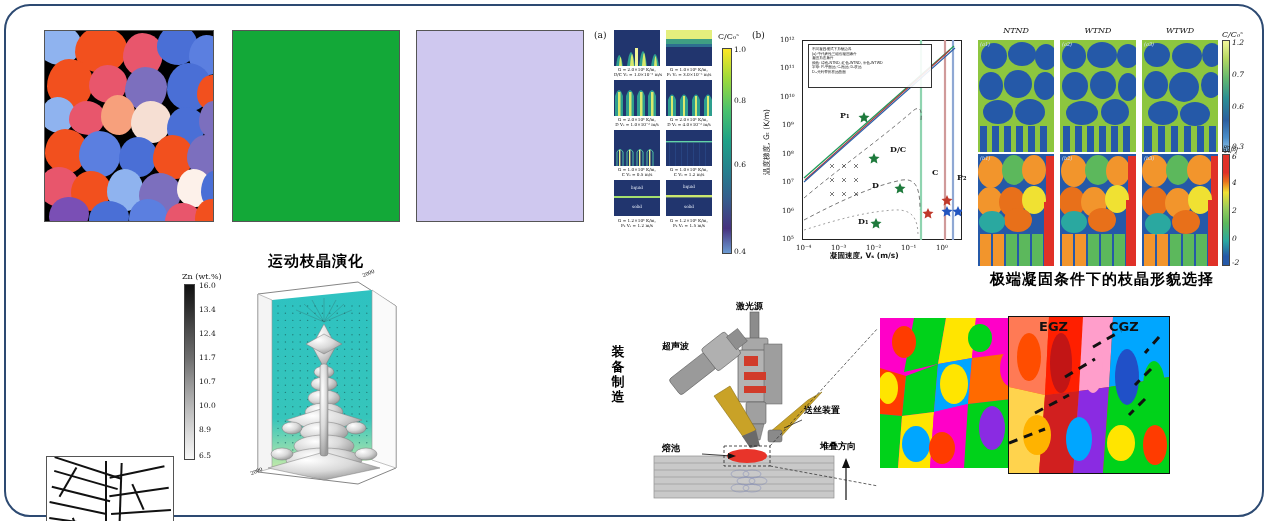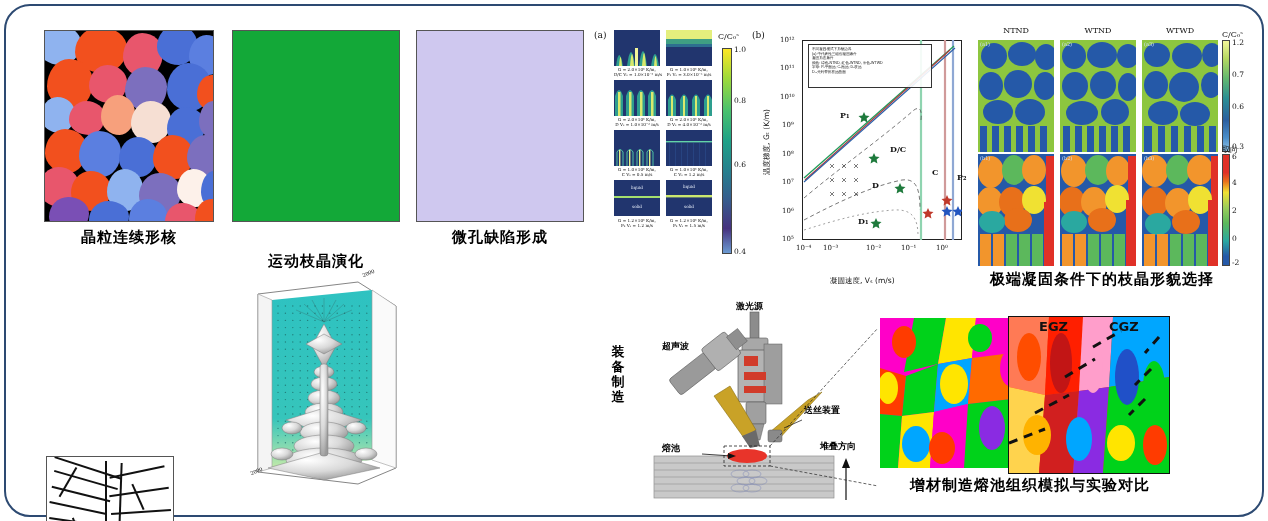--- a/index.html
+++ b/index.html
@@ -101,27 +101,25 @@
       <div class="blob" style="left:62px;top:138px;width:36px;height:42px;background:#8fb3ef;"></div>
       <div class="blob" style="left:94px;top:142px;width:42px;height:42px;background:#7c6fbe;"></div>
       <div class="blob" style="left:132px;top:138px;width:34px;height:38px;background:#fdf1ea;"></div>
       <div class="blob" style="left:156px;top:140px;width:28px;height:38px;background:#4a6fd6;"></div>
       <div class="blob" style="left:4px;top:166px;width:40px;height:36px;background:#7a4fb5;"></div>
       <div class="blob" style="left:44px;top:170px;width:40px;height:34px;background:#4a6fd6;"></div>
       <div class="blob" style="left:84px;top:168px;width:38px;height:36px;background:#5b7fe0;"></div>
       <div class="blob" style="left:120px;top:172px;width:36px;height:34px;background:#e8566c;"></div>
       <div class="blob" style="left:150px;top:168px;width:34px;height:36px;background:#f2501e;"></div>
     </div>
-    <div class="cap abs" style="left:20px;top:214px;width:170px;font-size:15px;">晶粒连续形核</div>
 
     <div class="tile greenfill abs" style="left:208px;top:16px;width:168px;height:192px;"></div>
     <div class="cap abs" style="left:206px;top:214px;width:172px;font-size:15px;margin-top:24px;">运动枝晶演化</div>
 
     <div class="tile lavfill abs" style="left:392px;top:16px;width:168px;height:192px;"></div>
-    <div class="cap abs" style="left:390px;top:214px;width:172px;font-size:15px;">微孔缺陷形成</div>
 
     <div class="tile linedraw abs" style="left:22px;top:250px;width:128px;height:225px;">
       <div class="ld" style="left:6px;top:10px;width:70px;height:1.5px;transform:rotate(18deg);"></div>
       <div class="ld" style="left:6px;top:22px;width:66px;height:1.5px;transform:rotate(16deg);"></div>
       <div class="ld" style="left:4px;top:36px;width:60px;height:1.5px;transform:rotate(14deg);"></div>
       <div class="ld" style="left:2px;top:50px;width:58px;height:1.5px;transform:rotate(12deg);"></div>
       <div class="ld" style="left:2px;top:64px;width:56px;height:1.5px;transform:rotate(8deg);"></div>
 
       <div class="ld" style="left:58px;top:4px;width:1.5px;height:216px;"></div>
       <div class="ld" style="left:70px;top:6px;width:1.5px;height:210px;transform:rotate(2deg);"></div>
@@ -129,20 +127,33 @@
       <div class="ld" style="left:62px;top:34px;width:60px;height:1.5px;transform:rotate(-8deg);"></div>
       <div class="ld" style="left:64px;top:54px;width:60px;height:1.5px;transform:rotate(-4deg);"></div>
 
       <div class="ld" style="left:20px;top:8px;width:1.5px;height:34px;transform:rotate(30deg);"></div>
       <div class="ld" style="left:30px;top:60px;width:1.5px;height:30px;transform:rotate(-20deg);"></div>
 
       <div class="ld" style="left:90px;top:26px;width:1.5px;height:28px;transform:rotate(-24deg);"></div>
 
     </div>
 
+    <div class="abs" style="left:158px;top:268px;width:52px;height:186px;">
+      <div class="cbtitle" style="left:0px;top:-10px;">Zn (wt.%)</div>
+      <div class="cbar" style="left:2px;top:2px;width:11px;height:176px;
+           background:linear-gradient(to bottom,#111 0%,#2a2a2a 12%,#4c4c4c 26%,#6e6e6e 42%,#9a9a9a 58%,#bdbdbd 72%,#dcdcdc 86%,#f7f7f7 100%);"></div>
+      <div class="cbtick" style="left:17px;top:-1px;">16.0</div>
+      <div class="cbtick" style="left:17px;top:23px;">13.4</div>
+      <div class="cbtick" style="left:17px;top:47px;">12.4</div>
+      <div class="cbtick" style="left:17px;top:71px;">11.7</div>
+      <div class="cbtick" style="left:17px;top:95px;">10.7</div>
+      <div class="cbtick" style="left:17px;top:119px;">10.0</div>
+      <div class="cbtick" style="left:17px;top:143px;">8.9</div>
+      <div class="cbtick" style="left:17px;top:169px;">6.5</div>
+    </div>
 
     <div class="box3d" style="left:222px;top:258px;width:160px;height:222px;">
       <svg width="160" height="222" viewBox="0 0 160 222">
         <defs>
           <linearGradient id="tealg" x1="0" y1="0" x2="0" y2="1">
             <stop offset="0%" stop-color="#2ec2c1"></stop>
               <stop offset="72%" stop-color="#36c5bb"></stop>
             <stop offset="100%" stop-color="#c2eaa9"></stop>
           </linearGradient>
           <radialGradient id="dend" cx="35%" cy="30%" r="75%">
@@ -690,30 +701,30 @@
       <div class="yt" style="left:6px;top:4px;">10¹²</div>
       <div class="yt" style="left:6px;top:32px;">10¹¹</div>
       <div class="yt" style="left:6px;top:61px;">10¹⁰</div>
       <div class="yt" style="left:8px;top:89px;">10⁹</div>
       <div class="yt" style="left:8px;top:118px;">10⁸</div>
       <div class="yt" style="left:8px;top:146px;">10⁷</div>
       <div class="yt" style="left:8px;top:175px;">10⁶</div>
       <div class="yt" style="left:8px;top:203px;">10⁵</div>
 
       <div class="xt" style="left:22px;top:212px;">10⁻⁴</div>
-      <div class="xt" style="left:49px;top:212px;">10⁻³</div>
+      <div class="xt" style="left:57px;top:212px;">10⁻³</div>
       <div class="xt" style="left:92px;top:212px;">10⁻²</div>
       <div class="xt" style="left:127px;top:212px;">10⁻¹</div>
       <div class="xt" style="left:162px;top:212px;">10⁰</div>
 
-      <div class="axlab" style="left:56px;top:244px;">凝固速度, Vₛ (m/s)</div>
+      <div class="axlab" style="left:56px;top:219px;font-weight:bold;">凝固速度, Vₛ (m/s)</div>
       <div class="axlab" style="left:-40px;top:105px;transform:rotate(-90deg);transform-origin:center;">温度梯度, Gₜ (K/m)</div>
     </div>
 
-    <div class="abs" style="left:378px;top:12px;width:280px;height:250px;">
+    <div class="abs" style="left:378px;top:12px;width:280px;height:250px;font-style:italic;">
       <div class="gmHead" style="left:8px;top:0;width:76px;">NTND</div>
       <div class="gmHead" style="left:90px;top:0;width:76px;">WTND</div>
       <div class="gmHead" style="left:172px;top:0;width:76px;">WTWD</div>
 
       <div class="gmap" style="left:8px;top:14px;width:76px;height:112px;">
         <svg width="76" height="112" viewBox="0 0 76 112">
             <rect width="76" height="112" fill="#8dc63f"></rect>
           <g fill="#2559a8">
             <ellipse cx="16" cy="16" rx="13" ry="13"></ellipse>
               <ellipse cx="44" cy="14" rx="14" ry="12"></ellipse>
@@ -988,15 +999,14 @@
             <path d="M84 30 L112 14"></path>
           <path d="M150 20 L136 36"></path>
             <path d="M142 52 L126 68"></path>
             <path d="M136 82 L120 98"></path>
         </g>
       </svg>
       <div class="abs" style="left:30px;top:2px;font-size:13px;font-weight:bold;color:#111;font-family:'DejaVu Sans',sans-serif;">EGZ</div>
       <div class="abs" style="left:100px;top:2px;font-size:13px;font-weight:bold;color:#111;font-family:'DejaVu Sans',sans-serif;">CGZ</div>
     </div>
 
-    <div class="cap abs" style="left:288px;top:462px;width:300px;font-size:15px;">增材制造熔池组织模拟与实验对比</div>
   </div>
 </div>
 
 </body></html>

